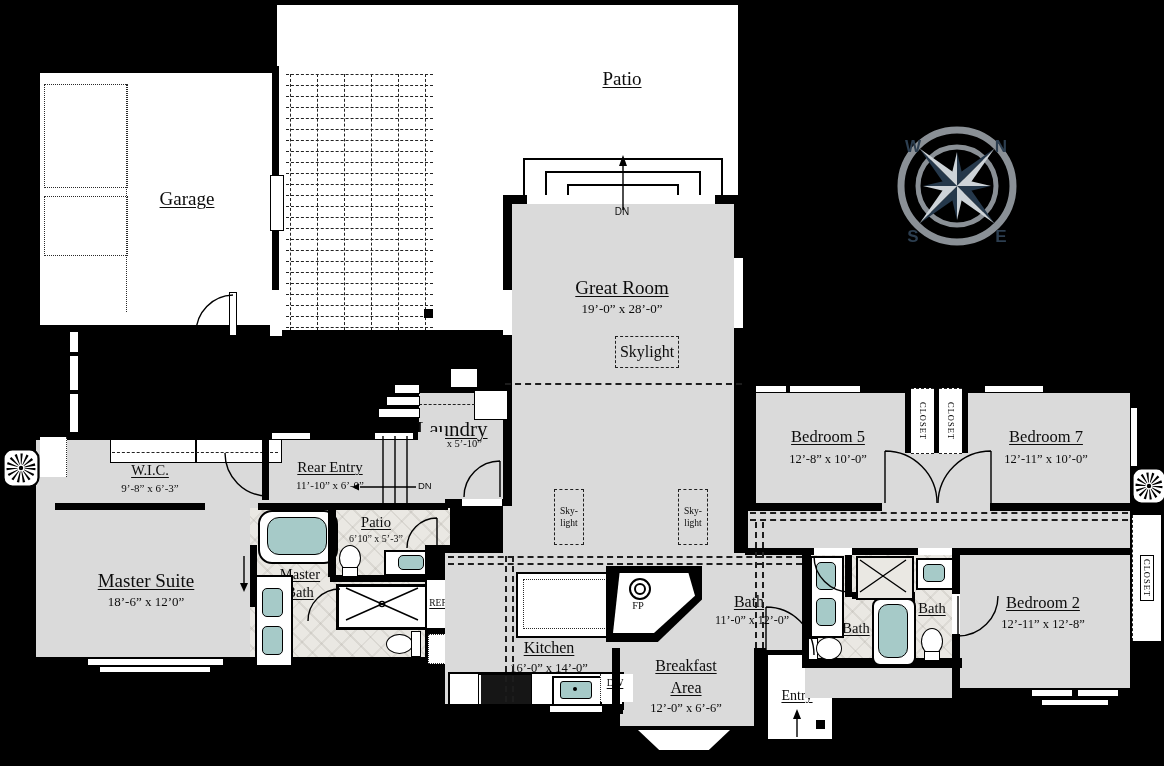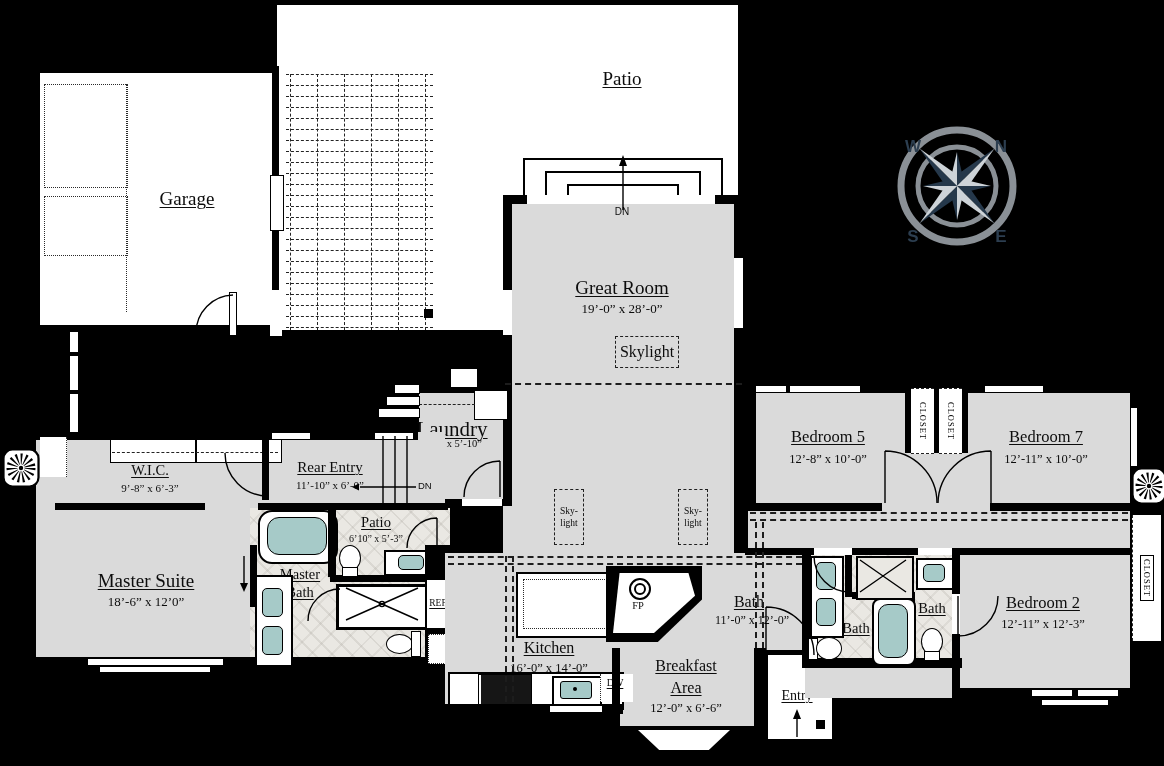--- a/index.html
+++ b/index.html
@@ -277,21 +277,21 @@
   <div class="abs white" style="left:872px;top:598px;width:40px;height:64px;border:2px solid #000;border-radius:8px;"></div>
   <div class="abs fix" style="left:878px;top:604px;width:28px;height:52px;border-radius:10px;"></div>
 
   <div class="abs white" style="left:916px;top:558px;width:34px;height:28px;border:2px solid #000;"></div>
   <div class="abs fix" style="left:923px;top:564px;width:20px;height:16px;"></div>
   <div class="lbl u" style="left:932px;top:600px;font-size:14.5px;">Bath</div>
   <div class="abs white" style="left:921px;top:628px;width:20px;height:25px;border:1.5px solid #000;border-radius:50%;"></div>
   <div class="abs white" style="left:924px;top:651px;width:14px;height:8px;border:1.5px solid #000;"></div>
 
   <div class="lbl u" style="left:1043px;top:594px;font-size:16.5px;">Bedroom 2</div>
-  <div class="lbl" style="left:1043px;top:617px;font-size:12.5px;">12’-11” x 12’-3”</div>
+  <div class="lbl" style="left:1043px;top:617px;font-size:12.5px;">12’-11” x 12’-8”</div>
   <div class="abs white flexc" style="left:1132px;top:515px;width:28px;height:126px;border-left:1.4px dashed #222;">
     <span class="vlabel" style="font-size:8.5px;border:1px solid #000;background:#fff;padding:3px 1px;">CLOSET</span>
   </div>
 
   <div class="abs dashline-h" style="left:448px;top:556px;width:354px;"></div>
   <div class="abs dashline-h" style="left:448px;top:563px;width:354px;"></div>
   <div class="abs dashline-v" style="left:505px;top:556px;height:146px;"></div>
   <div class="abs dashline-v" style="left:512px;top:556px;height:146px;"></div>
   <div class="abs dashline-h" style="left:750px;top:512px;width:378px;"></div>
   <div class="abs dashline-h" style="left:750px;top:519px;width:378px;"></div>

